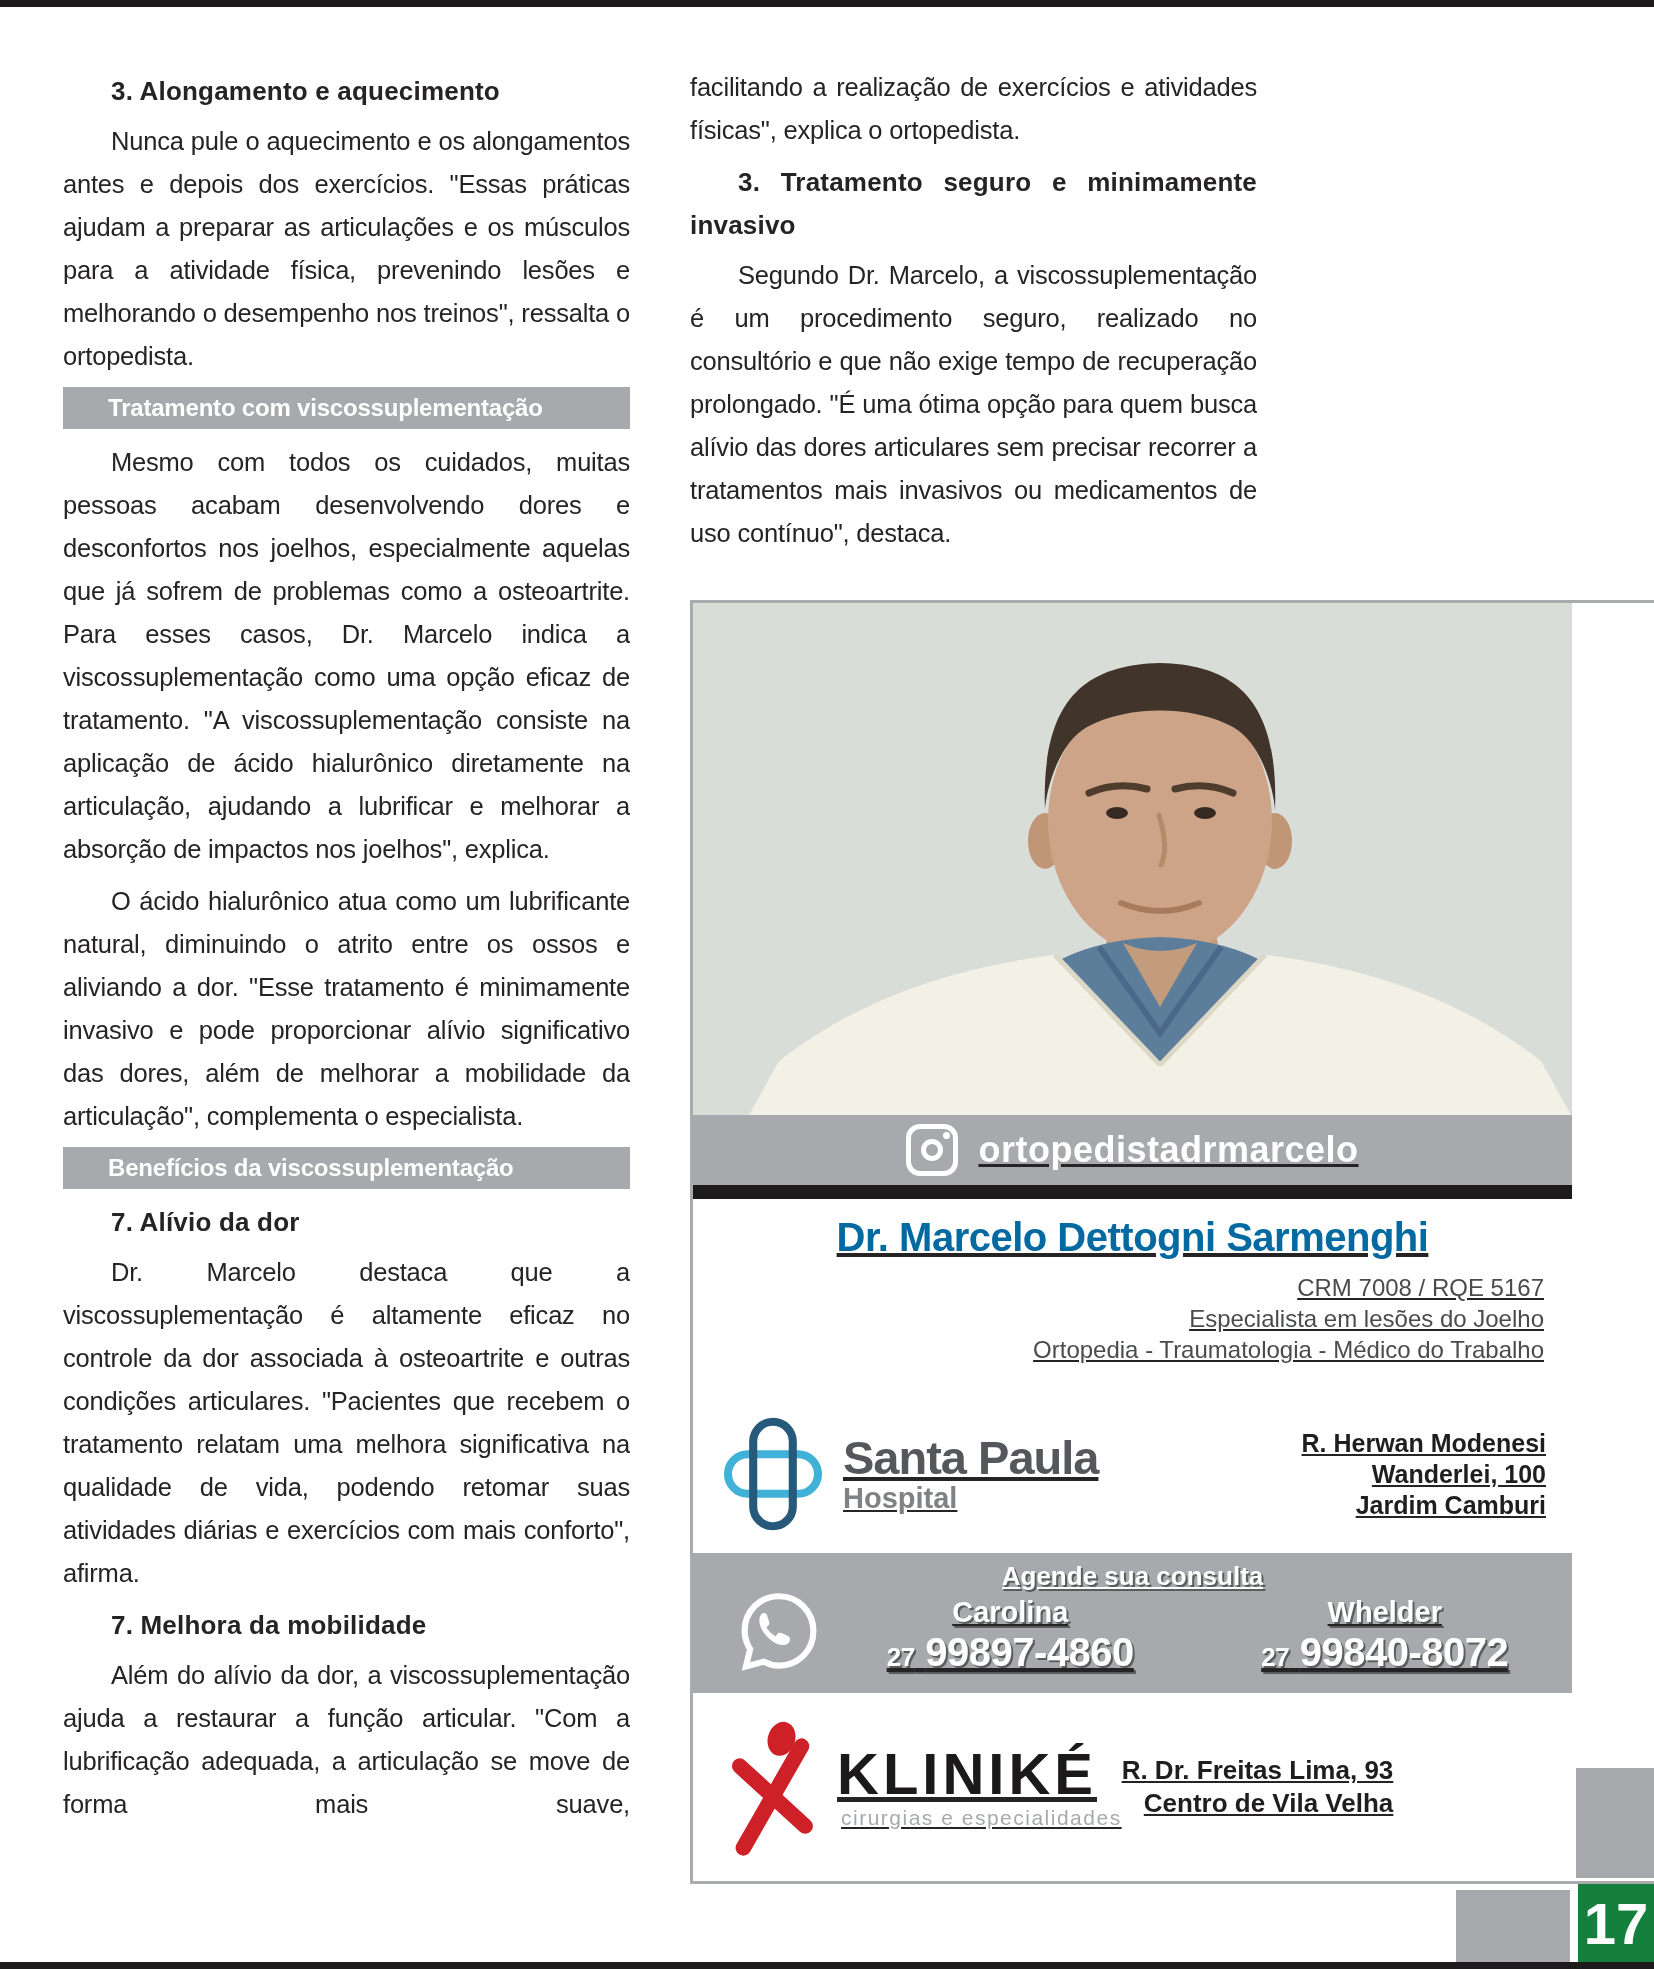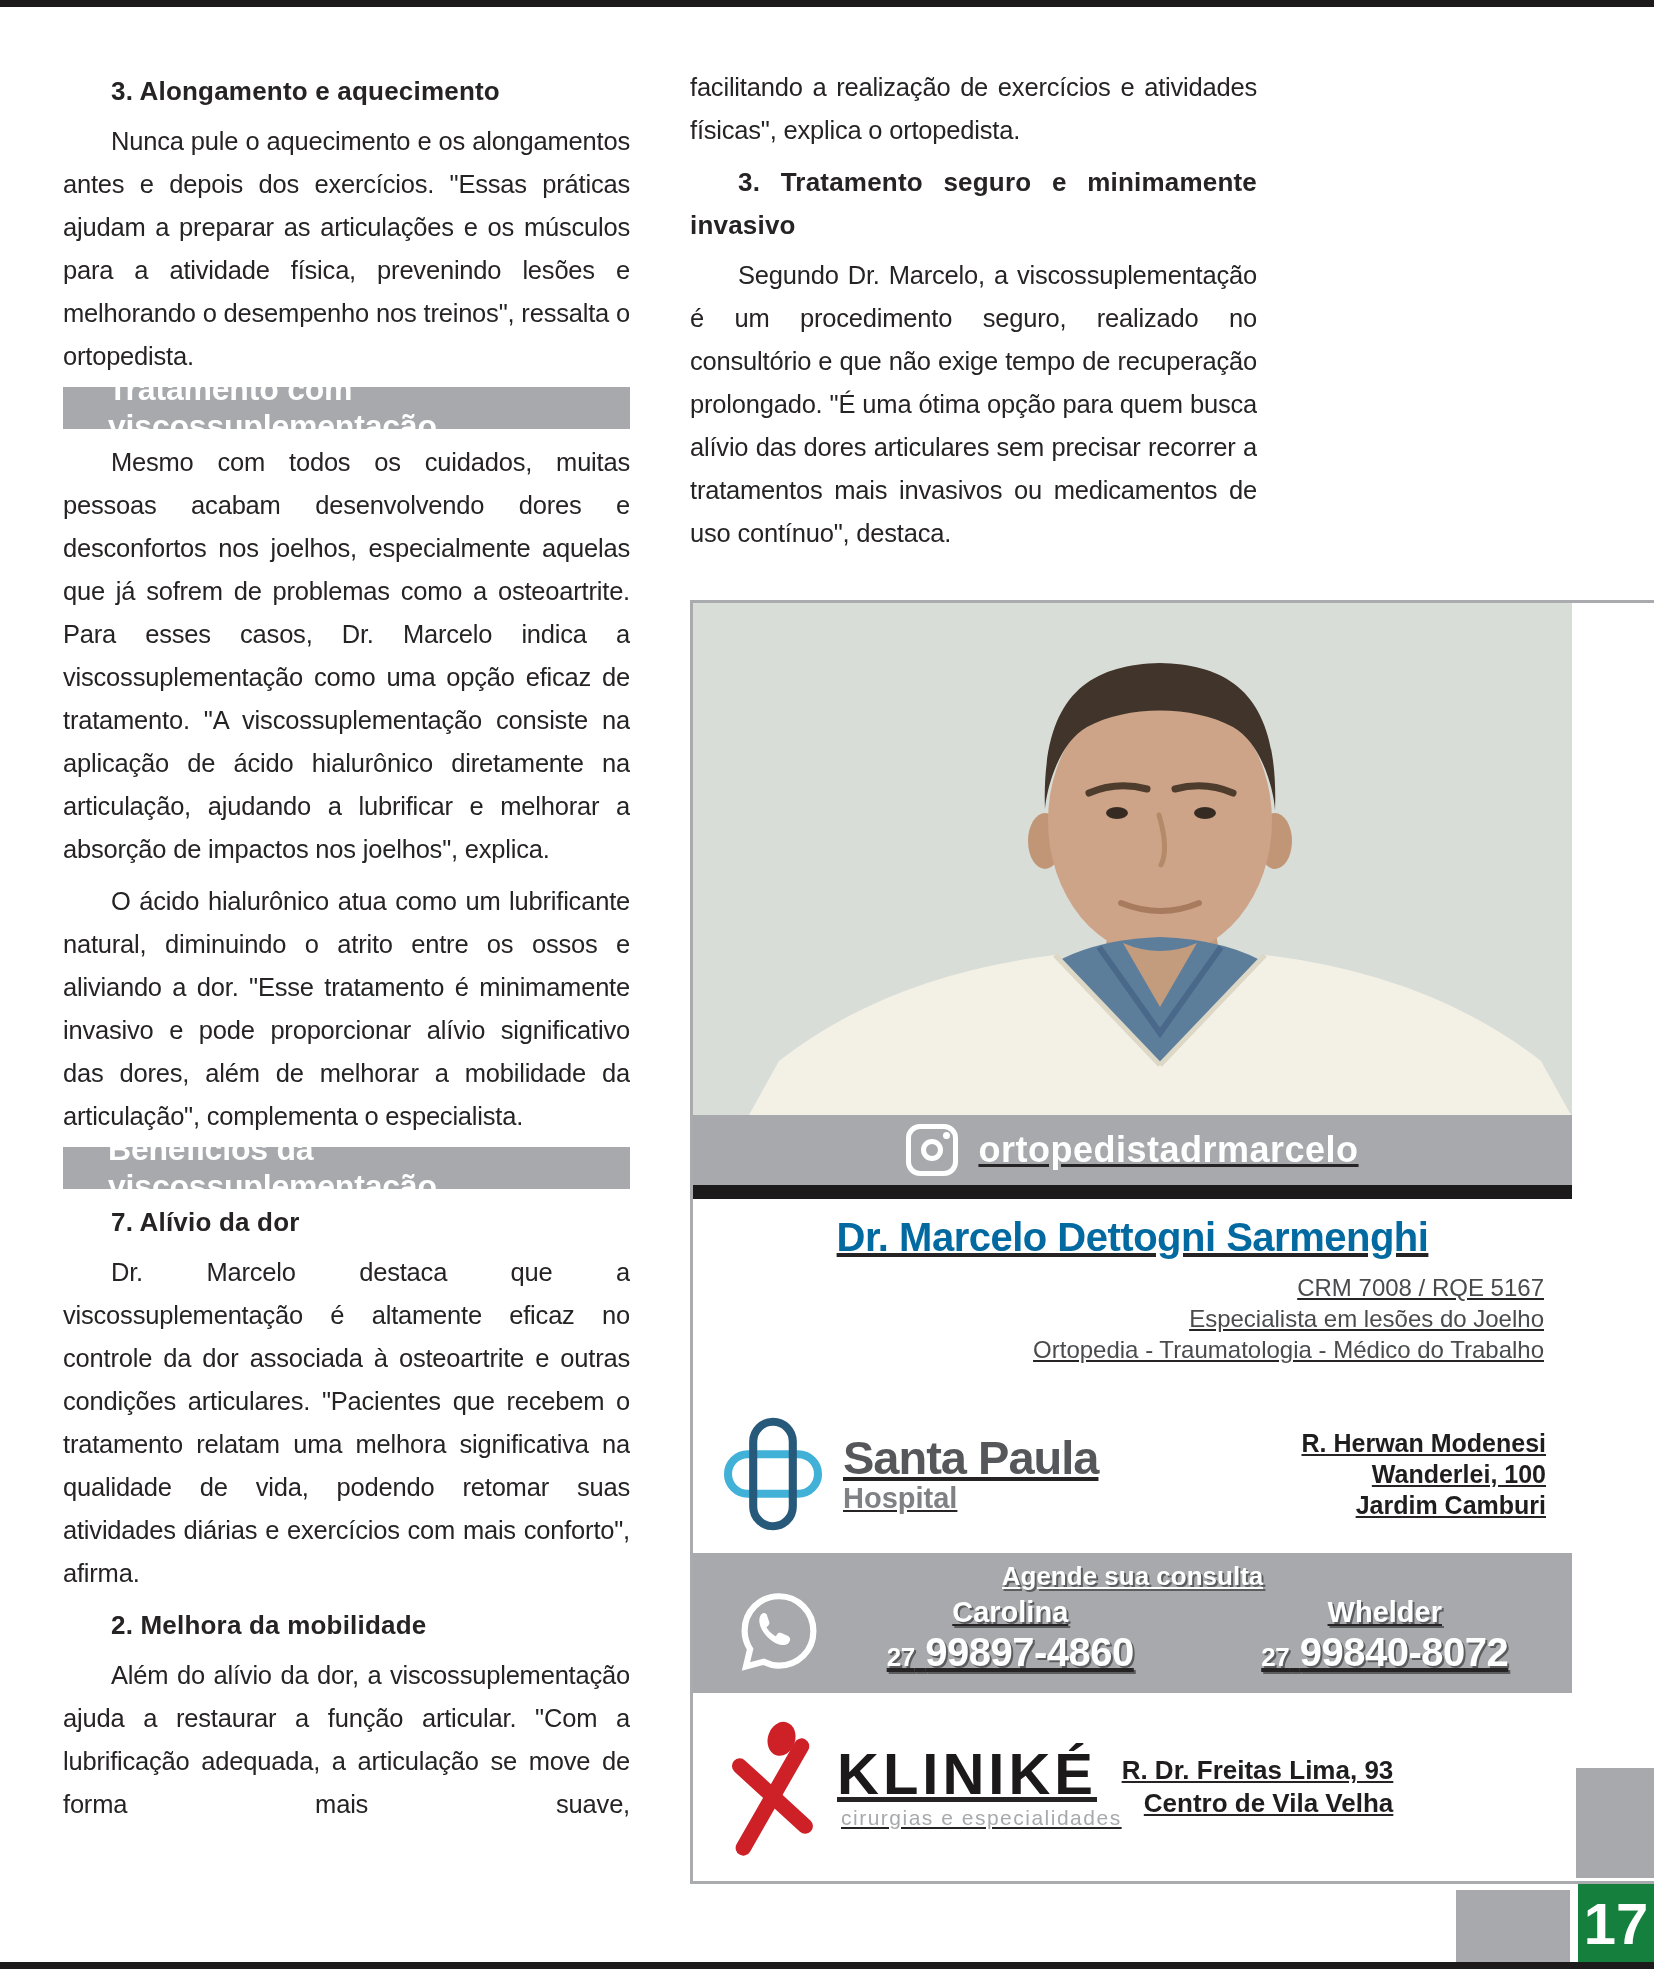--- a/index.html
+++ b/index.html
@@ -16,21 +16,21 @@
 
   .body { font-size:25.5px; line-height:43px; letter-spacing:-0.2px; margin:0 0 9px 0; }
   .just { text-align:justify; }
   .ind  { text-indent:48px; }
   .lastjust { text-align-last:justify; }
 
   .num-heading { font-size:26px; font-weight:bold; line-height:43px; margin:4px 0 7px 0; text-indent:48px; letter-spacing:0.2px; }
 
   .banner {
     width:100%; box-sizing:border-box; height:42px; background:#a7a9ac; color:#ffffff;
-    font-weight:bold; font-size:32px; display:flex; align-items:center; padding-left:45px;
+    font-weight:bold; font-size:24px; display:flex; align-items:center; padding-left:45px;
     margin:9px 0 12px 0; letter-spacing:-0.2px;
   }
 
   
   .ad {
     position:absolute; left:690px; top:600px; width:1050px; height:1284px;
     background:#ffffff; border:3px solid #a9abae; box-sizing:border-box;text-decoration:underline;
   }
   .photo { width:879px; height:512px; overflow:hidden; background:#d9ddd8; }
   .photo svg { display:block; }
@@ -95,21 +95,21 @@
     <div class="banner">
       <span>Tratamento com viscossuplementação</span>
     </div>
     <p class="body just ind">Mesmo com todos os cuidados, muitas pessoas acabam desenvolvendo dores e desconfortos nos joelhos, especialmente aquelas que já sofrem de problemas como a osteoartrite. Para esses casos, Dr. Marcelo indica a viscossuplementação como uma opção eficaz de tratamento. "A viscossuplementação consiste na aplicação de ácido hialurônico diretamente na articulação, ajudando a lubrificar e melhorar a absorção de impactos nos joelhos", explica.</p>
     <p class="body just ind">O ácido hialurônico atua como um lubrificante natural, diminuindo o atrito entre os ossos e aliviando a dor. "Esse tratamento é minimamente invasivo e pode proporcionar alívio significativo das dores, além de melhorar a mobilidade da articulação", complementa o especialista.</p>
     <div class="banner">
       <span>Benefícios da viscossuplementação</span>
     </div>
     <div class="num-heading">7.  Alívio da dor</div>
     <p class="body just ind">Dr. Marcelo destaca que a viscossuplementação é altamente eficaz no controle da dor associada à osteoartrite e outras condições articulares. "Pacientes que recebem o tratamento relatam uma melhora significativa na qualidade de vida, podendo retomar suas atividades diárias e exercícios com mais conforto", afirma.</p>
-    <div class="num-heading">2.  Melhora da mobilidade</div>
+    <div class="num-heading">7.  Melhora da mobilidade</div>
     <p class="body just ind lastjust">Além do alívio da dor, a viscossuplementação ajuda a restaurar a função articular. "Com a lubrificação adequada, a articulação se move de forma mais suave,</p>
   </div>
 
   <div class="col col-right">
     <p class="body just">facilitando a realização de exercícios e atividades físicas", explica o ortopedista.</p>
     <div class="num-heading just">3. Tratamento seguro e minimamente invasivo</div>
     <p class="body just ind">Segundo Dr. Marcelo, a viscossuplementação é um procedimento seguro, realizado no consultório e que não exige tempo de recuperação prolongado. "É uma ótima opção para quem busca alívio das dores articulares sem precisar recorrer a tratamentos mais invasivos ou medicamentos de uso contínuo", destaca.</p>
   </div>
 
   <div class="ad">

